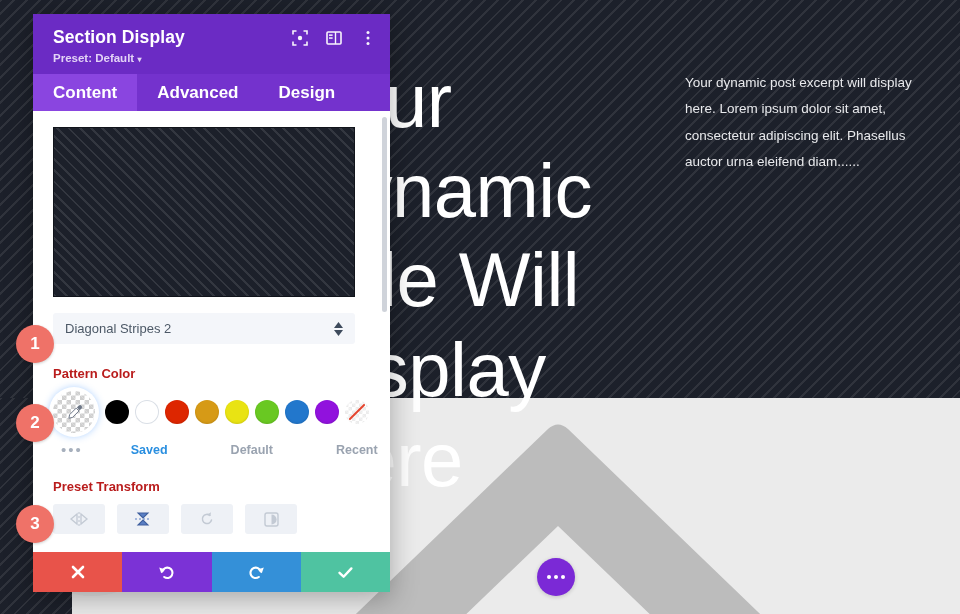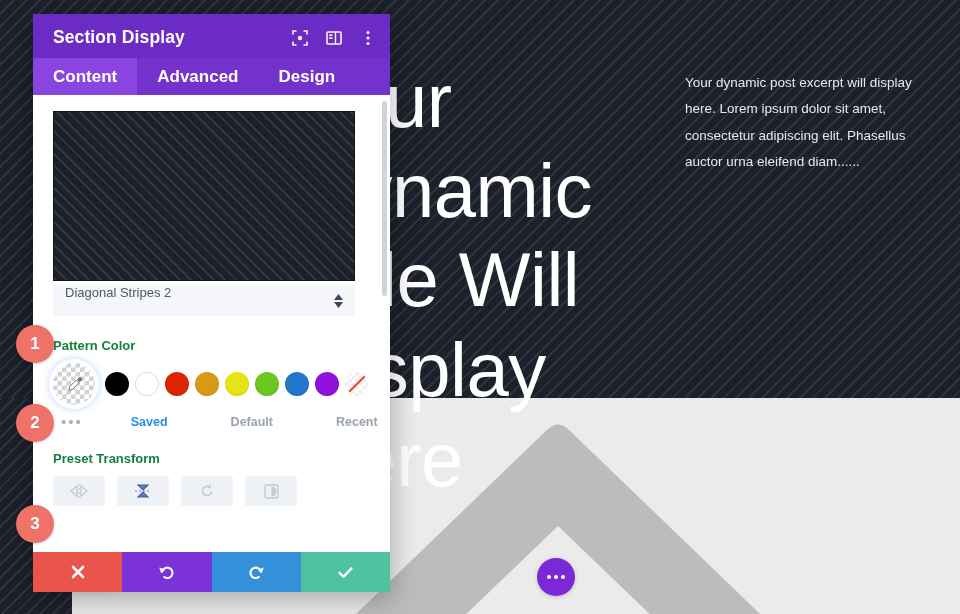--- a/index.html
+++ b/index.html
@@ -132,34 +132,34 @@
     background-image: repeating-linear-gradient(
       45deg,
       rgba(255,255,255,0.10) 0px,
       rgba(255,255,255,0.10) 2px,
       rgba(255,255,255,0) 2px,
       rgba(255,255,255,0) 8px);
     border: 1px solid #11141b;
   }
 
   .select-row {
-    margin-top: 4px; position: relative;
+    margin-top: 16px; position: relative;
     width: 302px; height: 31px;
     background: #f4f6fa; border-radius: 3px;
-    display: flex; padding: 0 12px;
+    display: flex; align-items: center; padding: 0 12px;
     cursor: pointer;
   }
   .select-row .label { font-size: 13px; color: #4c5866; }
   .select-row .stepper {
     position: absolute; right: 12px; top: 50%; transform: translateY(-50%);
     display: flex; flex-direction: column; align-items: center; gap: 2px;
   }
 
   .field-label {
-    margin-top: 22px; font-size: 13px; font-weight: bold; color: #15803d;
+    margin-top: 22px; font-size: 13px; font-weight: bold; color: #b91c1c;
   }
 
   .swatch-row {
     margin-top: 10px; display: flex; align-items: center; gap: 6px;
   }
   .swatch {
     width: 24px; height: 24px; border-radius: 50%;
     cursor: pointer; flex: 0 0 auto; position: relative;
     box-shadow: inset 0 -1px 2px rgba(0,0,0,0.12);
   }
@@ -252,20 +252,24 @@
   <button class="fab">
     <span class="dot"></span>
     <span class="dot"></span>
     <span class="dot"></span>
   </button>
 
   <div class="modal">
 
     <div class="modal-header">
       <div class="modal-title">Section Display</div>
+      <div class="modal-preset">
+        <span>Preset: Default</span>
+        <span class="caret">▾</span>
+      </div>
 
       <div class="header-icons">
         <svg class="hicon" viewBox="0 0 16 16">
           <path d="M1 4.5V1h3.5M11.5 1H15v3.5M15 11.5V15h-3.5M4.5 15H1v-3.5" stroke="#fff" stroke-width="1.6" fill="none"></path>
           <circle cx="8" cy="8" r="2.2" fill="#fff"></circle>
         </svg>
         <svg class="hicon" viewBox="0 0 16 16">
           <rect x="1" y="2" width="14" height="12" rx="1" stroke="#fff" stroke-width="1.6" fill="none"></rect>
           <line x1="9.5" y1="2" x2="9.5" y2="14" stroke="#fff" stroke-width="1.4"></line>
           <rect x="3" y="4.4" width="3.6" height="1.5" fill="#fff"></rect>

